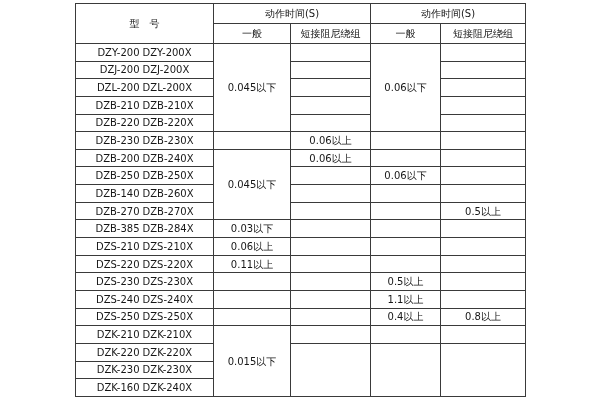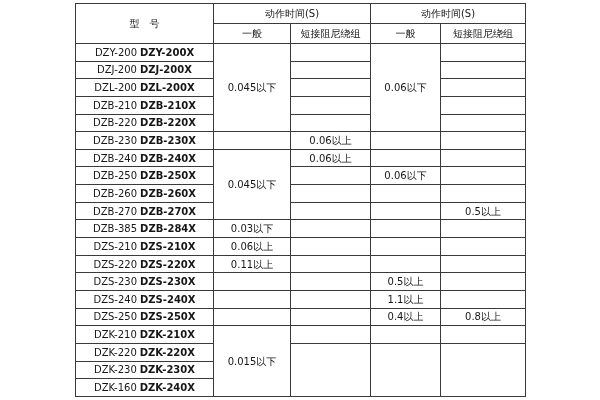--- a/index.html
+++ b/index.html
@@ -36,21 +36,21 @@
     font-weight: normal;
     color: #161616;
     text-align: center;
     vertical-align: middle;
     line-height: 1.1;
     overflow: hidden;
     white-space: nowrap;
   }
   .spec thead tr { height: 20px; }
   .spec tbody tr { height: 17.65px; }
-  .model-cell span + span { margin-left: 3px; font-weight: bold; }
+  .model-cell span + span { margin-left: 3px; }
 </style>
 </head>
 <body>
 
 <div class="stage">
   <table class="spec">
     <colgroup>
       <col style="width:138px">
       <col style="width:77px">
       <col style="width:80px">
@@ -99,34 +99,34 @@
           <td></td>
         </tr>
         <tr>
           <td class="model-cell"><span>DZB-230</span><span>DZB-230X</span></td>
           <td></td>
           <td>0.06以上</td>
           <td></td>
           <td></td>
         </tr>
         <tr>
-          <td class="model-cell"><span>DZB-240</span><span>DZB-240X</span></td>
+          <td class="model-cell"><span>DZB-200</span><span>DZB-240X</span></td>
           <td rowspan="4">0.045以下</td>
           <td>0.06以上</td>
           <td></td>
           <td></td>
         </tr>
         <tr>
           <td class="model-cell"><span>DZB-250</span><span>DZB-250X</span></td>
           <td></td>
           <td>0.06以下</td>
           <td></td>
         </tr>
         <tr>
-          <td class="model-cell"><span>DZB-260</span><span>DZB-260X</span></td>
+          <td class="model-cell"><span>DZB-140</span><span>DZB-260X</span></td>
           <td></td>
           <td></td>
           <td></td>
         </tr>
         <tr>
           <td class="model-cell"><span>DZB-270</span><span>DZB-270X</span></td>
           <td></td>
           <td></td>
           <td>0.5以上</td>
         </tr>

